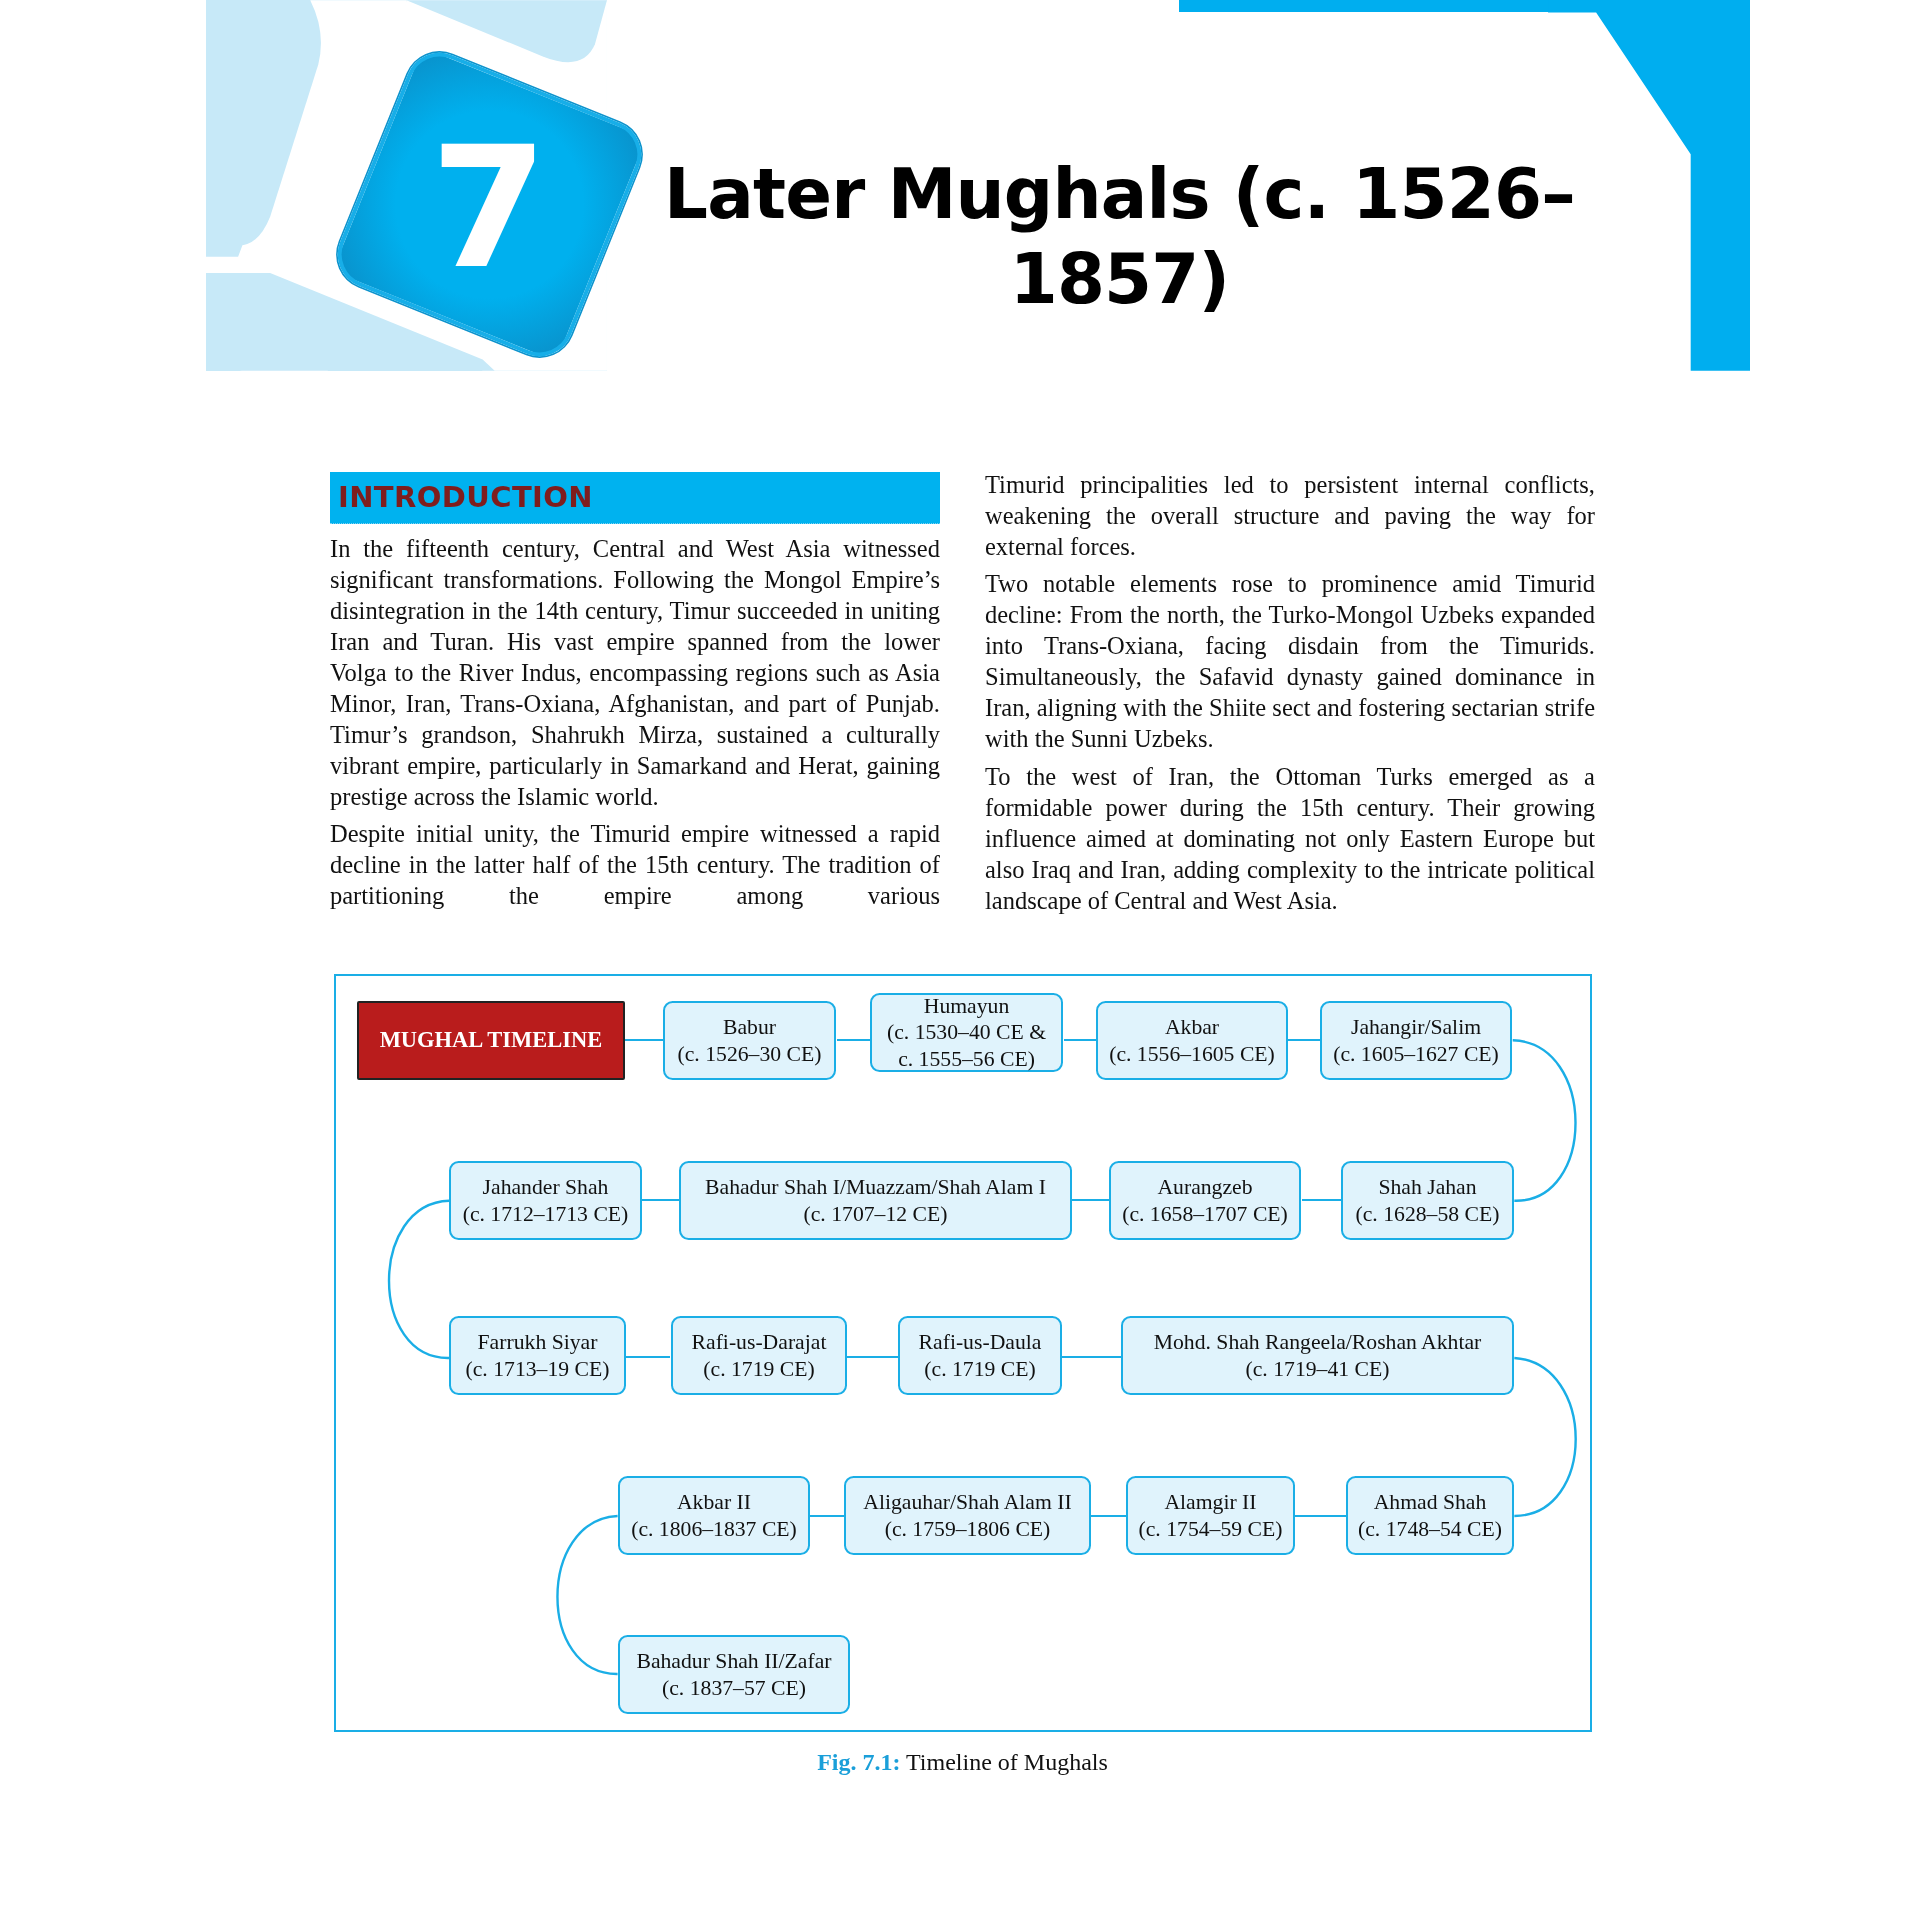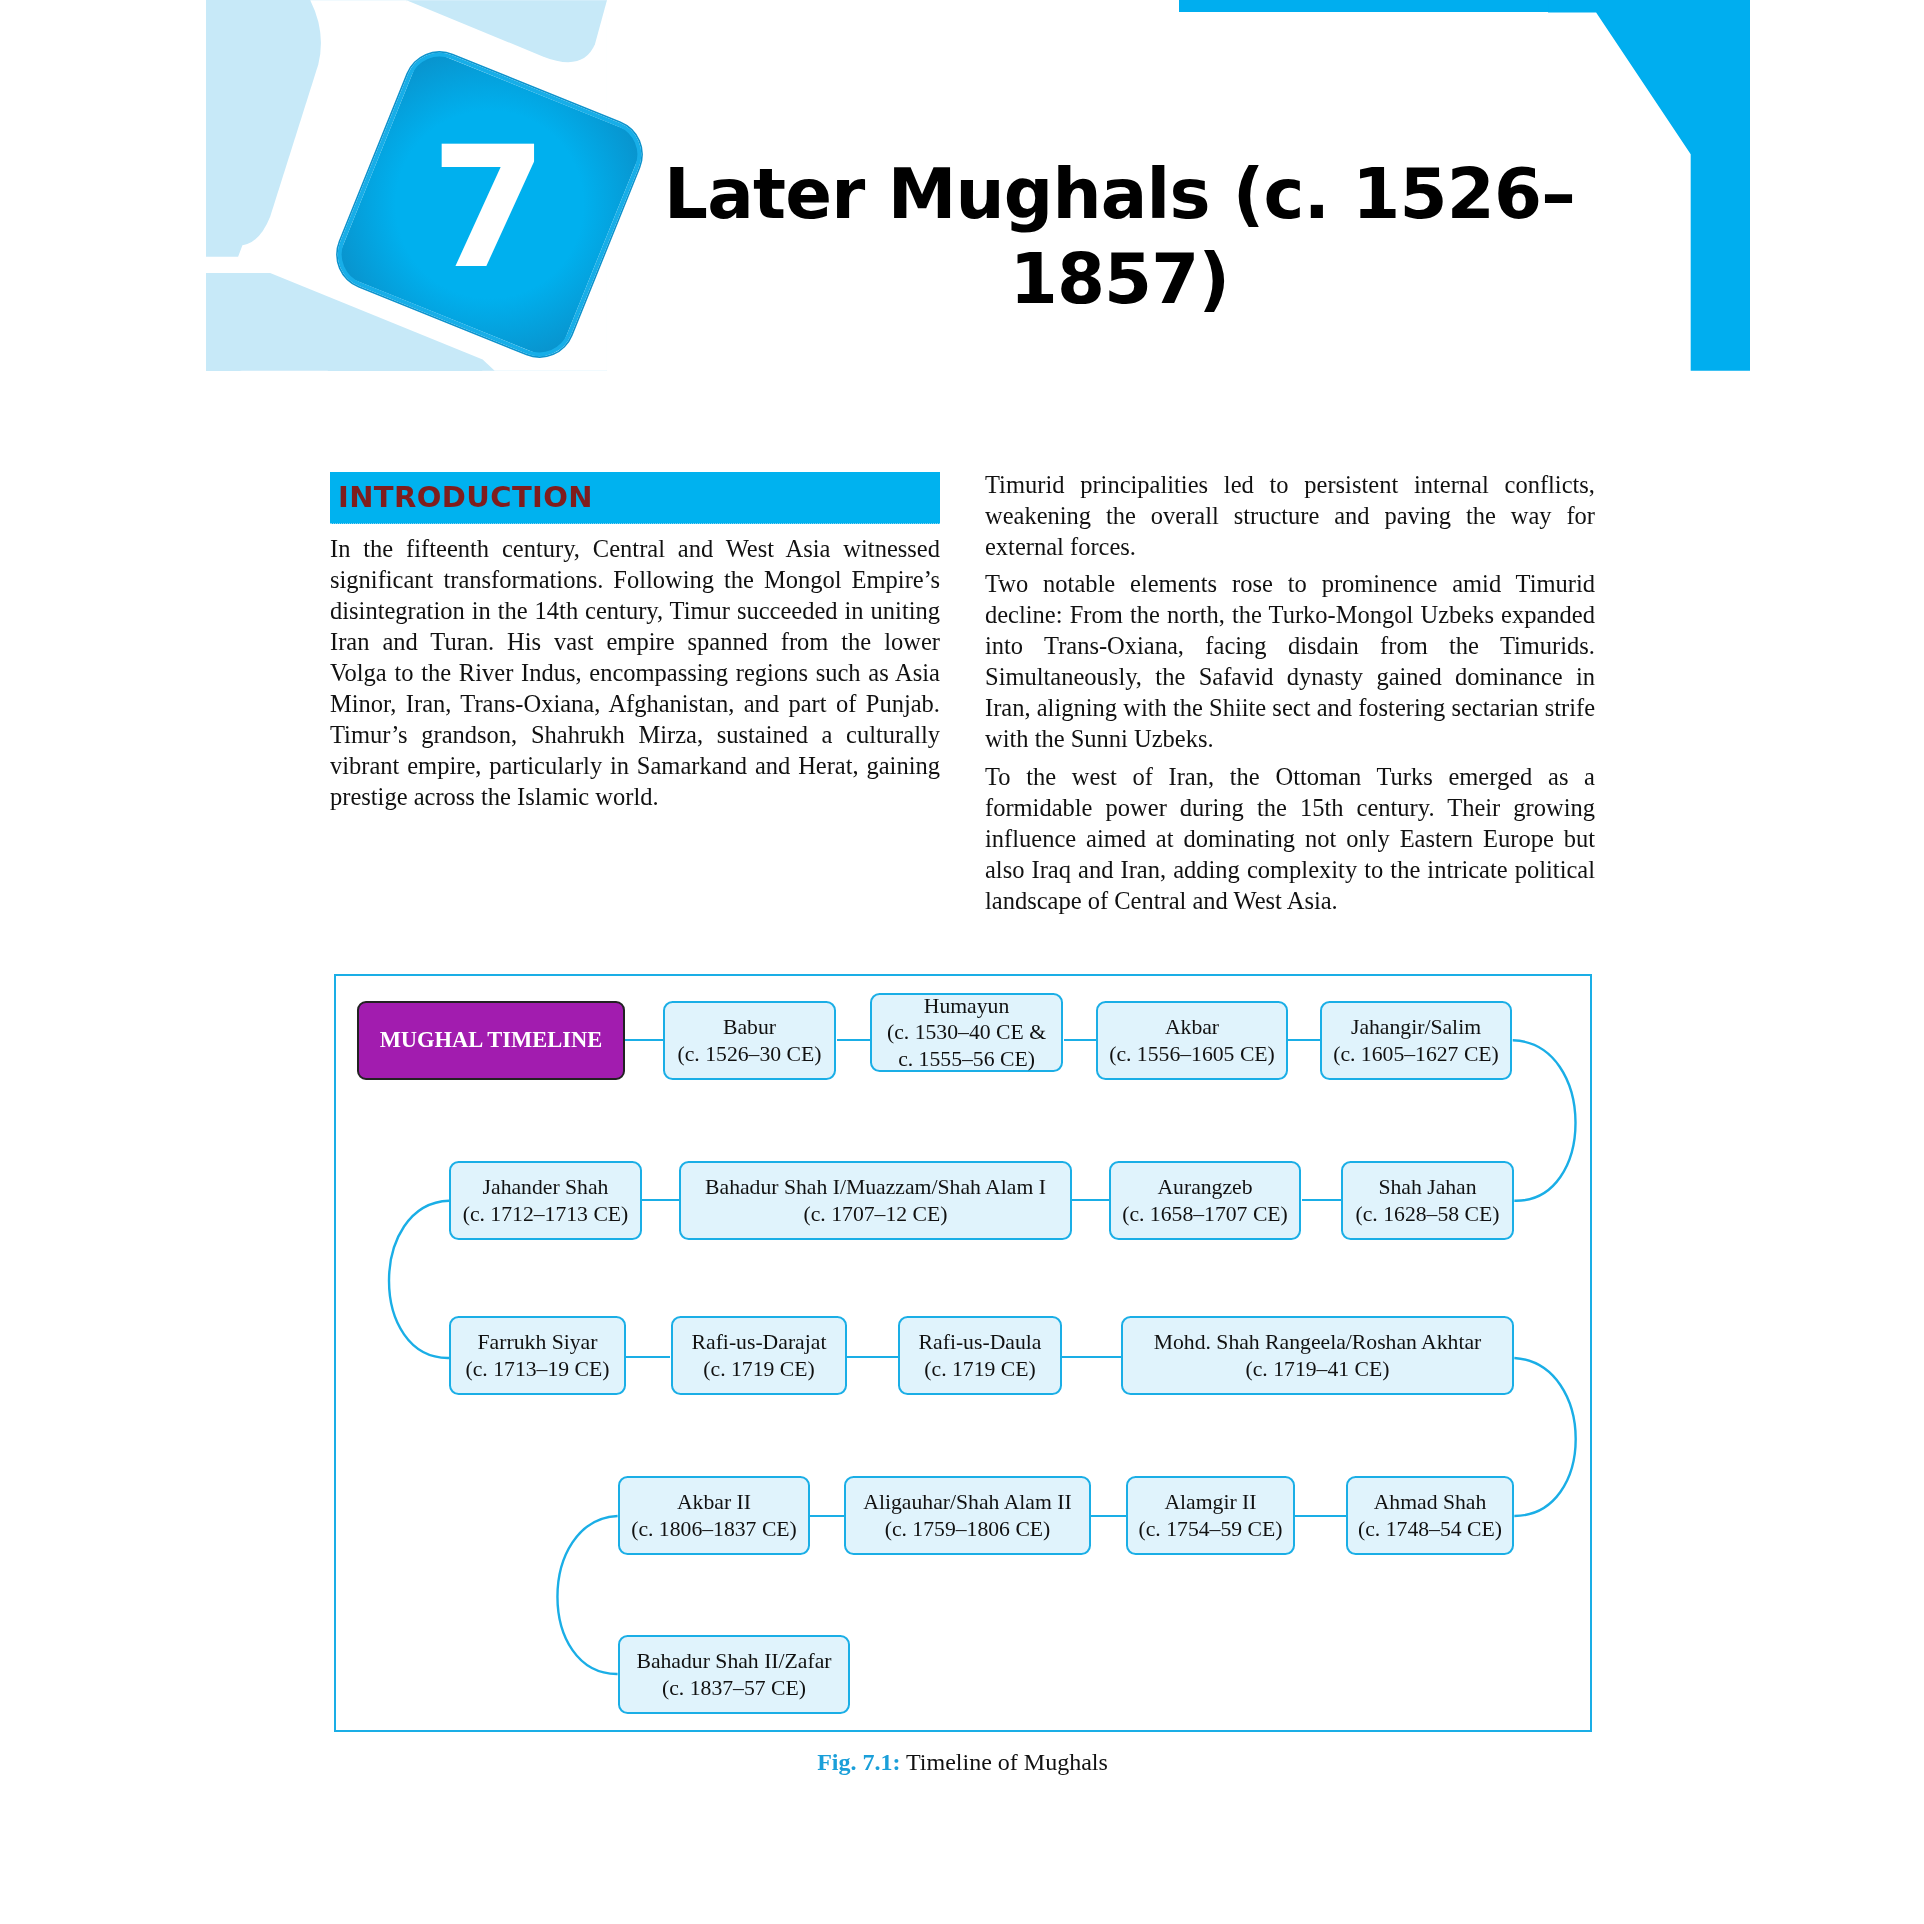--- a/index.html
+++ b/index.html
@@ -23,21 +23,21 @@
       font-weight:bold; font-size:29px; letter-spacing:0.4px; }
   .col { font-family:"Liberation Serif", serif; font-size:24.5px; line-height:31px; text-align:justify; color:#111; }
   .col p { margin:0 0 6.4px 0; }
   .col-left { left:330px; top:533px; width:610px; }
   .col-right { left:985px; top:469px; width:610px; }
   
   .frame { left:334px; top:974px; width:1258px; height:758px; border:2.4px solid #1aaee6; box-sizing:border-box; }
   .node { position:absolute; box-sizing:border-box; background:#e0f3fc; border:2.4px solid #1aaee6; border-radius:9.6px;
       display:flex; flex-direction:column; align-items:center; justify-content:center; text-align:center;
       font-family:"Liberation Serif", serif; font-size:21.7px; line-height:26.5px; color:#111; }
-  .node-title { background:#a21caf; border:2.4px solid #222; border-radius:9px; color:#fff; font-weight:bold; font-size:22.5px; }
+  .node-title { background:#b91c1c; border:2.4px solid #222; border-radius:2px; color:#fff; font-weight:bold; font-size:22.5px; }
   .connector { position:absolute; height:2.4px; background:#1aaee6; }
   svg.curves { position:absolute; left:0; top:0; }
   .caption { left:0; top:1749px; width:1925px; text-align:center; font-family:"Liberation Serif", serif; font-size:24px; }
   .caption .fig { color:#1a9fd9; font-weight:bold; }
 </style>
 </head>
 <body>
 
 <div class="abs deco-panel"></div>
 <svg class="abs" style="left:206px;top:0" width="417" height="371" viewBox="0 0 520 462">
@@ -59,20 +59,21 @@
 <svg class="abs" style="left:1524px;top:0" width="226" height="371" viewBox="0 0 282 462">
   <polygon points="30,0 282,0 282,462 208,462 208,192 90,15 30,15" fill="#00aeef"></polygon>
 </svg>
 
 <div class="abs intro-header">
   <span>INTRODUCTION</span>
 </div>
 
 <div class="abs col col-left">
   <p>In the fifteenth century, Central and West Asia witnessed significant transformations. Following the Mongol Empire’s disintegration in the 14th century, Timur succeeded in uniting Iran and Turan. His vast empire spanned from the lower Volga to the River Indus, encompassing regions such as Asia Minor, Iran, Trans-Oxiana, Afghanistan, and part of Punjab. Timur’s grandson, Shahrukh Mirza, sustained a culturally vibrant empire, particularly in Samarkand and Herat, gaining prestige across the Islamic world.</p>
+  <p style="text-align-last:justify">Despite initial unity, the Timurid empire witnessed a rapid decline in the latter half of the 15th century. The tradition of partitioning the empire among various</p>
 </div>
 
 <div class="abs col col-right">
   <p>Timurid principalities led to persistent internal conflicts, weakening the overall structure and paving the way for external forces.</p>
   <p>Two notable elements rose to prominence amid Timurid decline: From the north, the Turko-Mongol Uzbeks expanded into Trans-Oxiana, facing disdain from the Timurids. Simultaneously, the Safavid dynasty gained dominance in Iran, aligning with the Shiite sect and fostering sectarian strife with the Sunni Uzbeks.</p>
   <p>To the west of Iran, the Ottoman Turks emerged as a formidable power during the 15th century. Their growing influence aimed at dominating not only Eastern Europe but also Iraq and Iran, adding complexity to the intricate political landscape of Central and West Asia.</p>
 </div>
 
 <div class="abs frame"></div>
 

